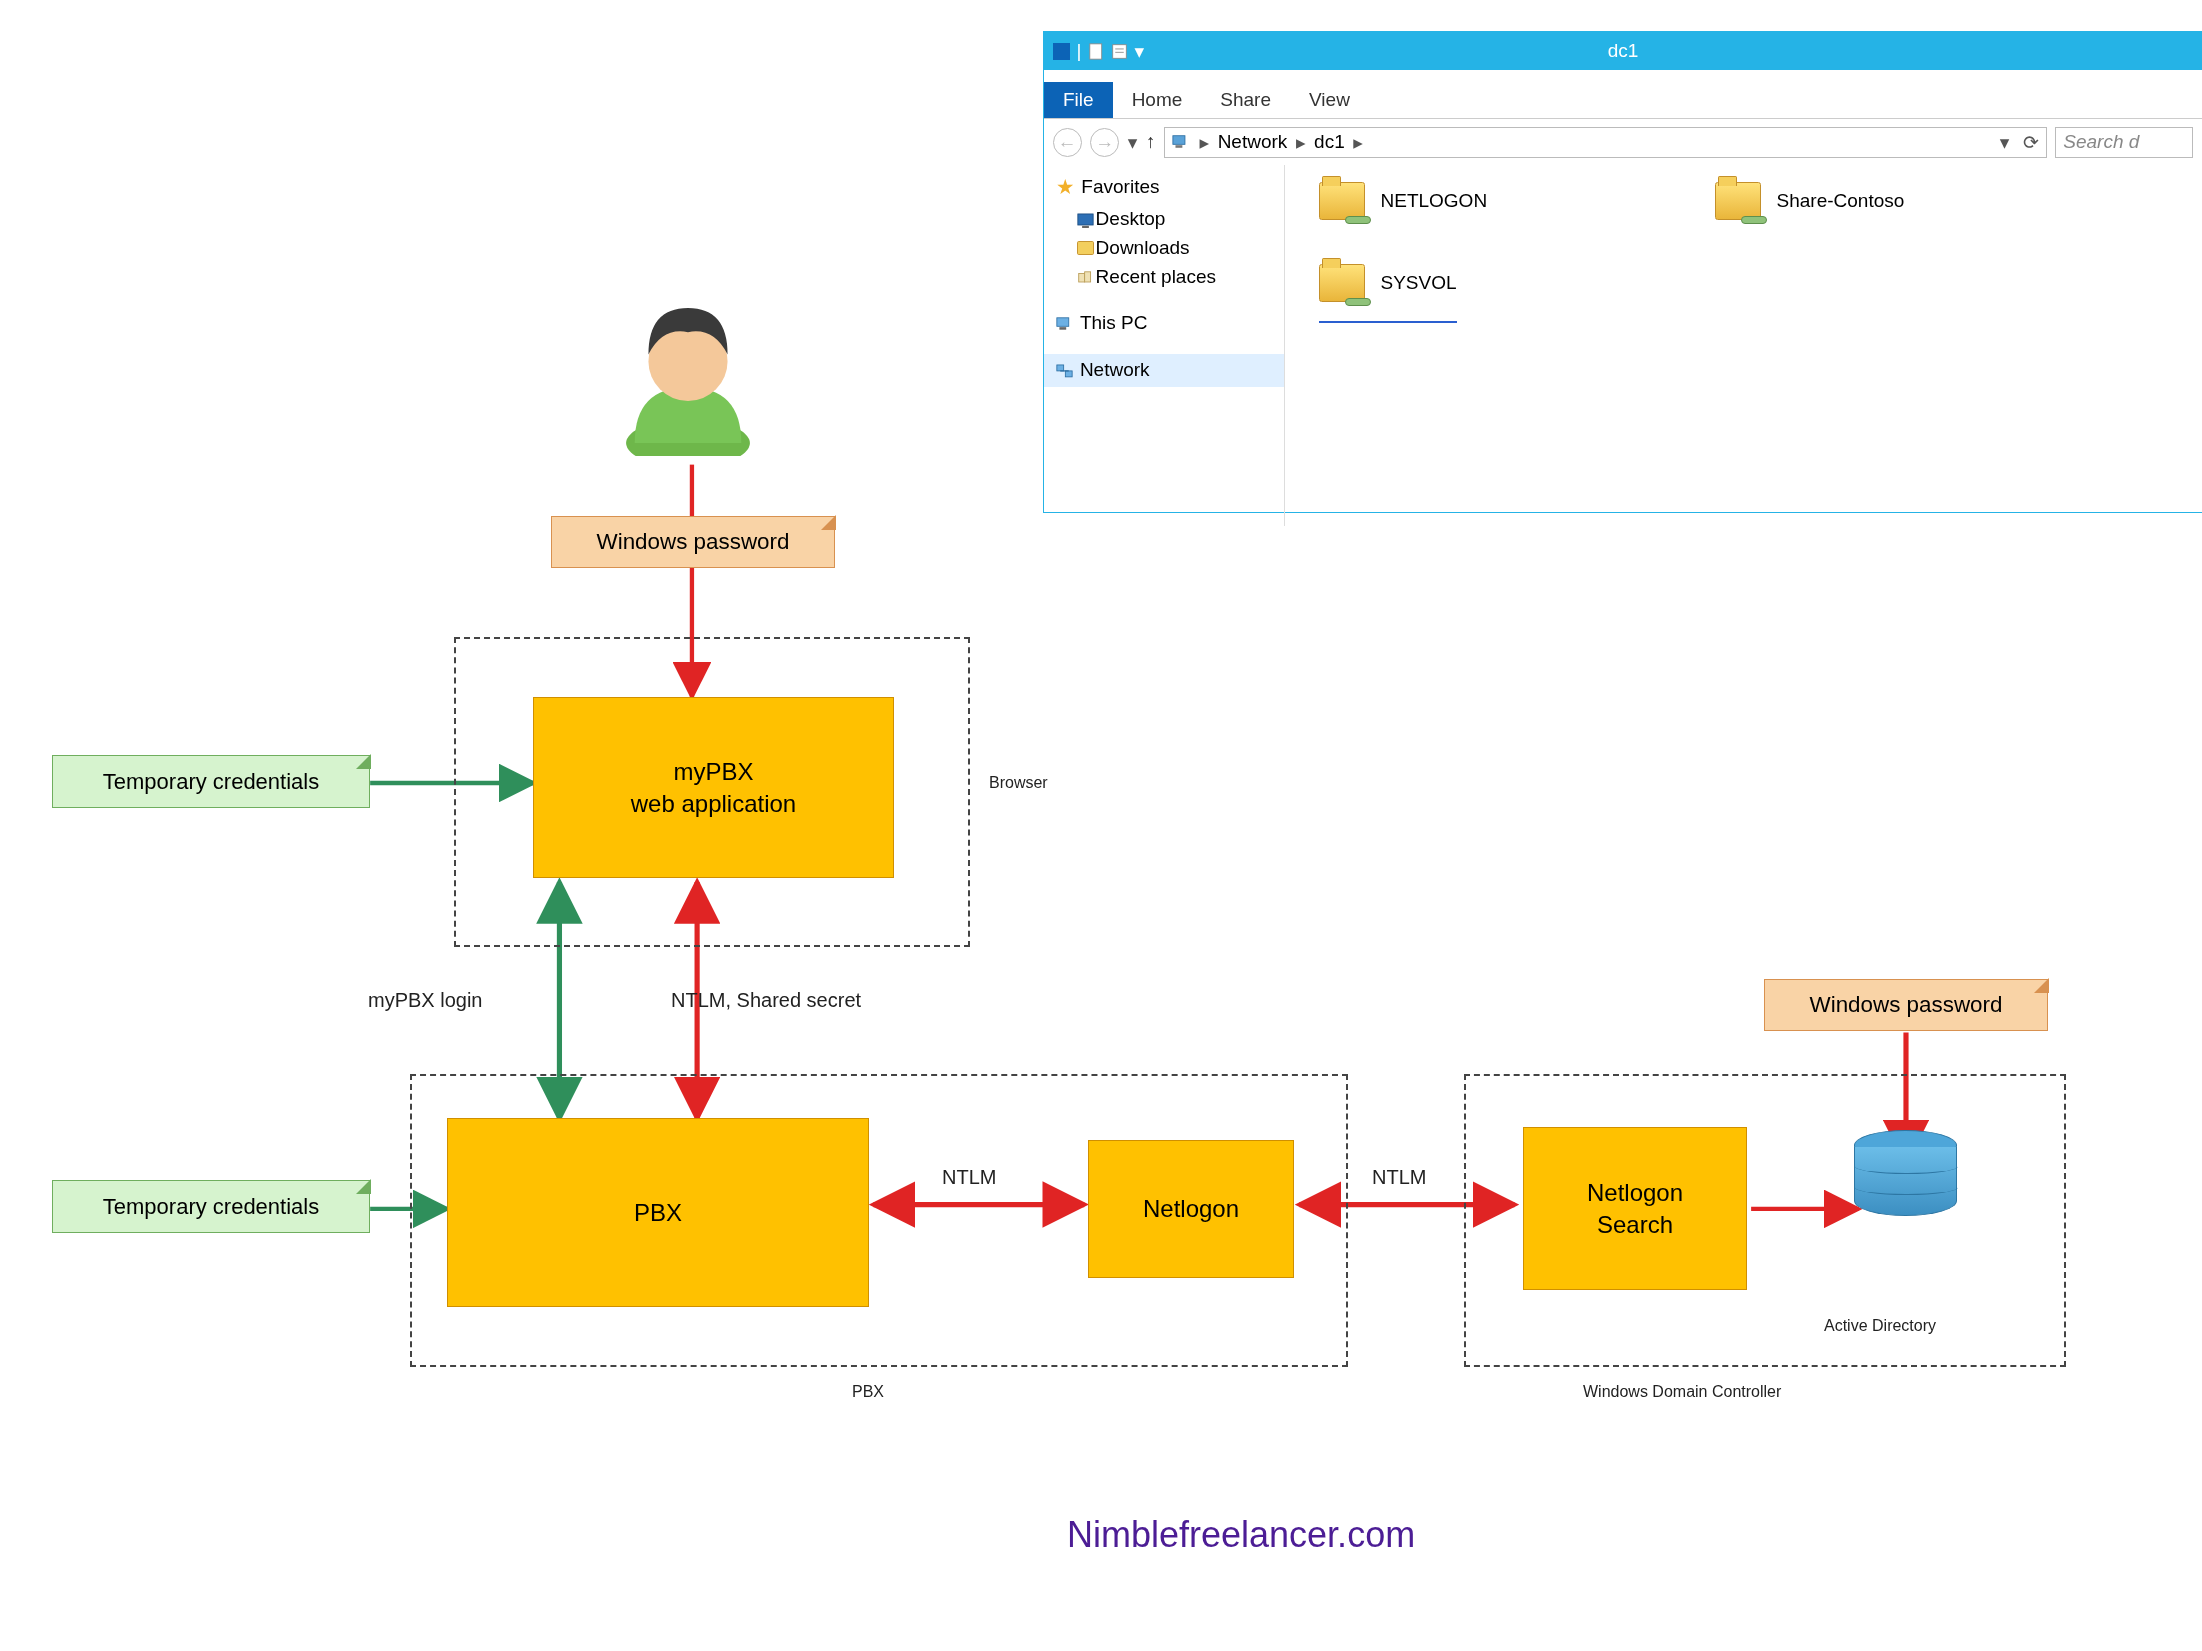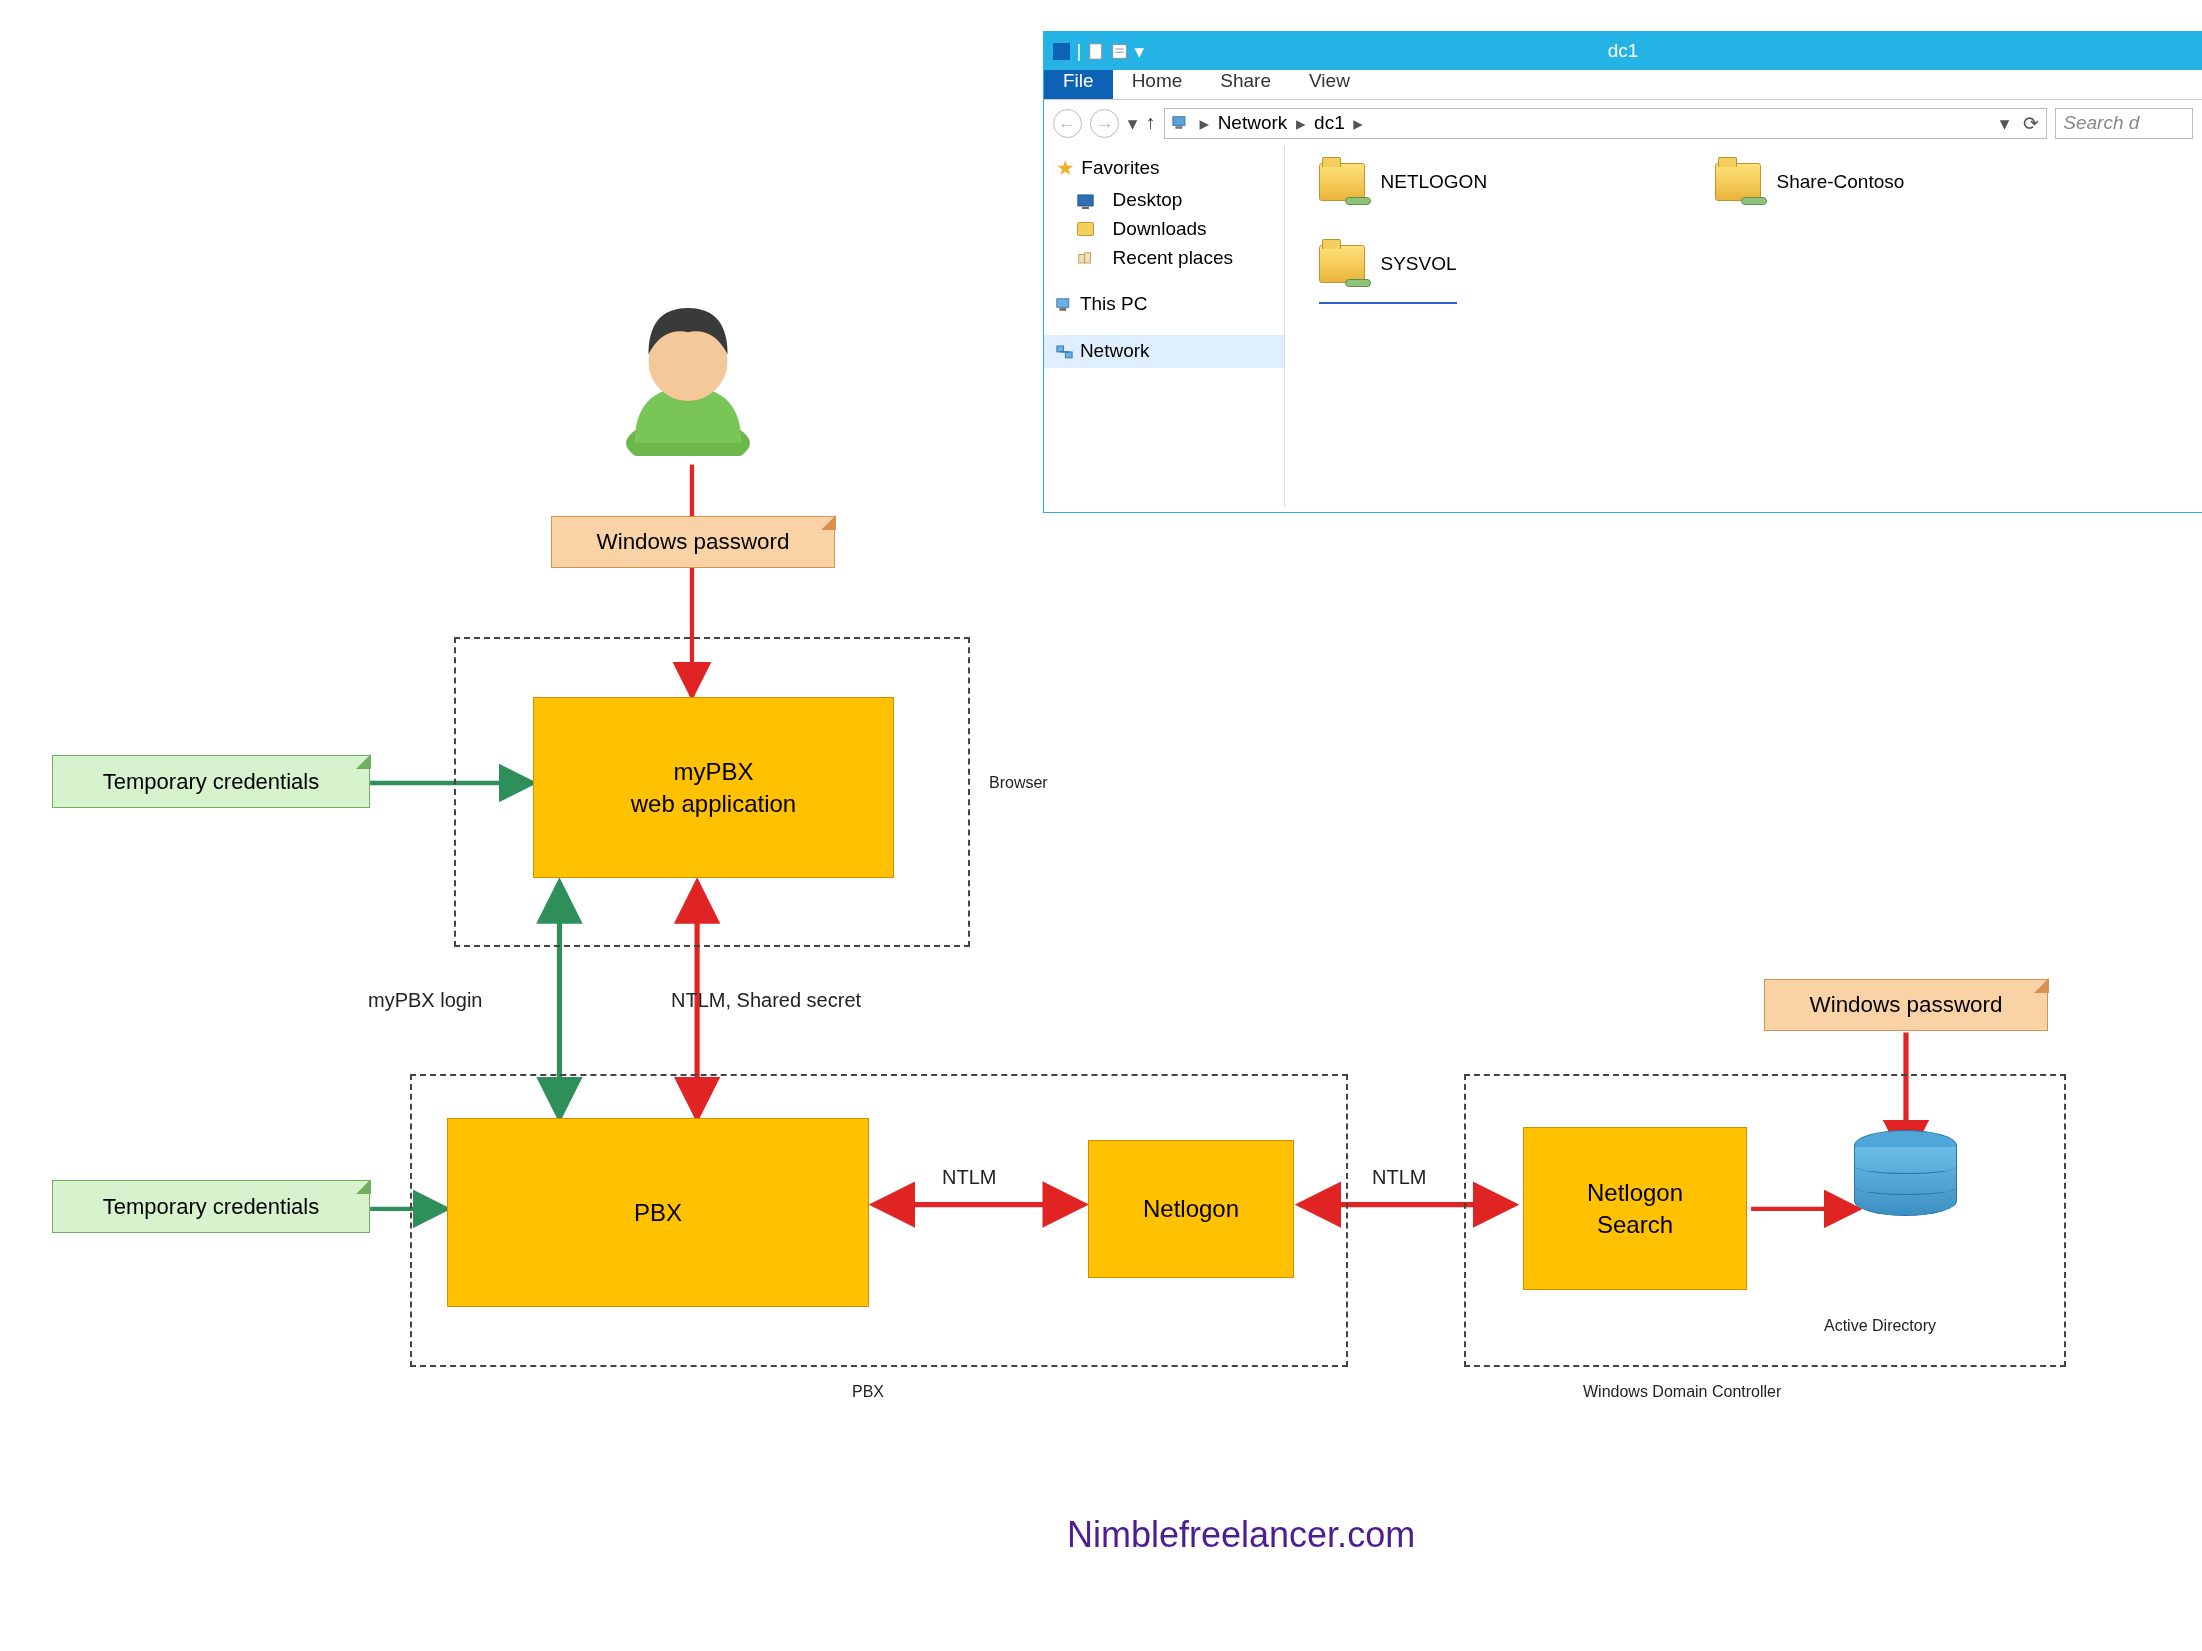--- a/index.html
+++ b/index.html
@@ -112,21 +112,21 @@
     gap: 6.9px;
     margin-left: 8.6px;
     align-items: center;
   }
   .exp-title .win-title {
     position: absolute;
     left: 50%;
     transform: translateX(-50%);
   }
   .exp-ribbon {
-    height: 30px;
+    height: 49px;
     border-bottom: 0.9px solid #ccc;
     display: flex;
     align-items: flex-end;
     font-size: 19px;
   }
   .exp-ribbon .tab {
     padding: 6.9px 19px;
     color: #333;
   }
   .exp-ribbon .tab.file {
@@ -177,21 +177,21 @@
     width: 241px;
     border-right: 0.9px solid #ddd;
     padding: 5.2px 8.6px;
     font-size: 19px;
   }
   .exp-sidebar .hdr {
     display: flex; align-items: center; gap: 6.9px;
     padding: 5.2px 3.4px;
   }
   .exp-sidebar .item {
-    display: flex; align-items: center; gap: 19px;
+    display: flex; align-items: center; gap: 2px;
     padding: 3.4px 3.4px 3.4px 24px;
   }
   .exp-sidebar .sel {
     background: #dfefff;
   }
   .exp-main {
     flex: 1;
     padding: 17px 8.6px;
     position: relative;
   }

